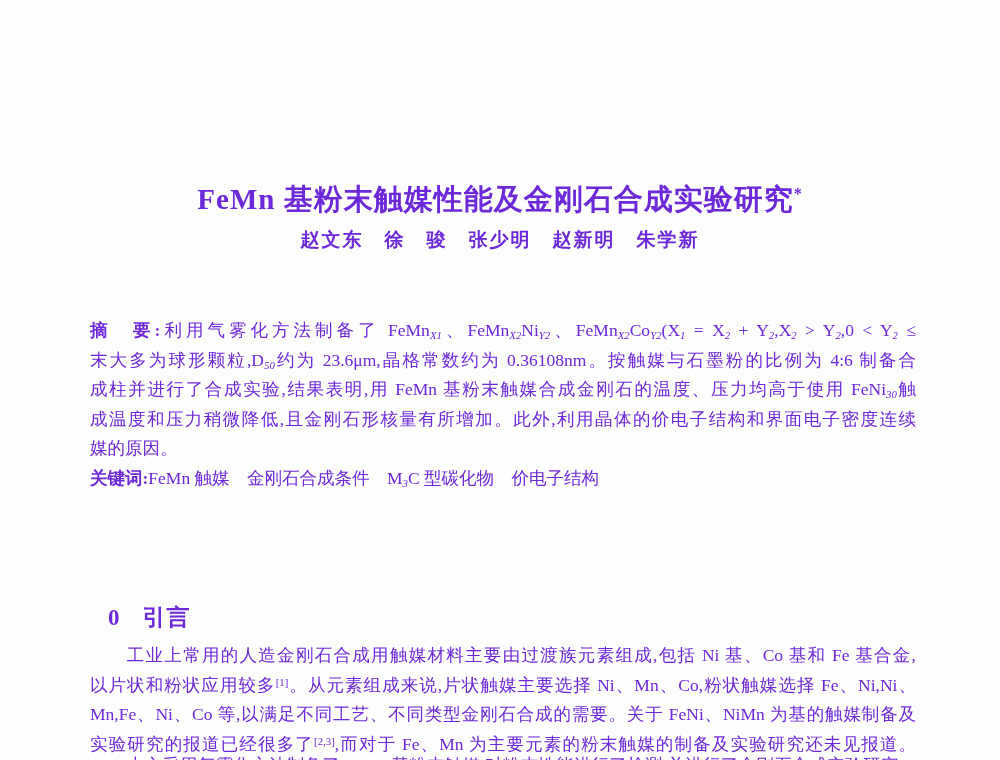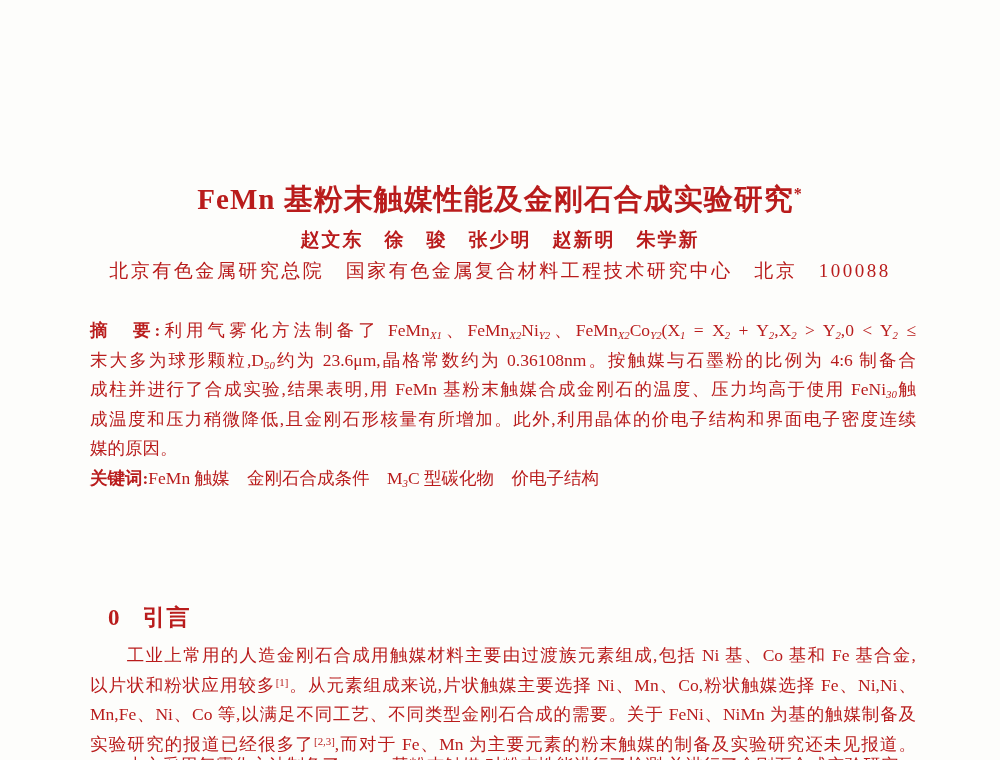--- a/index.html
+++ b/index.html
@@ -2,21 +2,21 @@
 <html><head>
 <meta charset="utf-8">
 <style>
   html, body { margin: 0; padding: 0; }
   .page {
     position: relative;
     width: 1000px;
     height: 760px;
     background: #fdfdfb;
     overflow: hidden;
-    color: #b91c1c;
+    color: #6d28d9;
     font-family: "Liberation Serif", "DejaVu Serif", serif;
   }
   .center { text-align: center; }
   .title-wrap {
     position: absolute;
     top: 180px; left: 0; right: 0;
     font-size: 29px;
     font-weight: bold;
     letter-spacing: 1px;
   }
@@ -63,21 +63,20 @@
 <body>
 
 <div class="page">
 
   <div class="title-wrap center">
     <span>FeMn 基粉末触媒性能及金刚石合成实验研究</span><sup>*</sup>
   </div>
 
   <div class="authors center">赵文东　徐　骏　张少明　赵新明　朱学新</div>
 
-  <div class="affiliation center">北京有色金属研究总院　国家有色金属复合材料工程技术研究中心　北京　100088</div>
 
   <div class="col abstract">
     <div class="jline"><span class="b">摘　要:</span><span>利用气雾化方法制备了 FeMn<sub>X1</sub>、FeMn<sub>X2</sub>Ni<sub>Y2</sub>、FeMn<sub>X2</sub>Co<sub>Y2</sub>(X<sub>1</sub> = X<sub>2</sub> + Y<sub>2</sub>,X<sub>2</sub> &gt; Y<sub>2</sub>,0 &lt; Y<sub>2</sub> ≤</span></div>
     <div class="jline">末大多为球形颗粒,D<sub>50</sub>约为 23.6μm,晶格常数约为 0.36108nm。按触媒与石墨粉的比例为 4:6 制备合</div>
     <div class="jline">成柱并进行了合成实验,结果表明,用 FeMn 基粉末触媒合成金刚石的温度、压力均高于使用 FeNi<sub>30</sub>触</div>
     <div class="jline">成温度和压力稍微降低,且金刚石形核量有所增加。此外,利用晶体的价电子结构和界面电子密度连续</div>
     <div class="jlast">媒的原因。</div>
     <div class="jlast"><span class="b">关键词:</span><span>FeMn 触媒　金刚石合成条件　M<sub>3</sub>C 型碳化物　价电子结构</span></div>
   </div>
 

